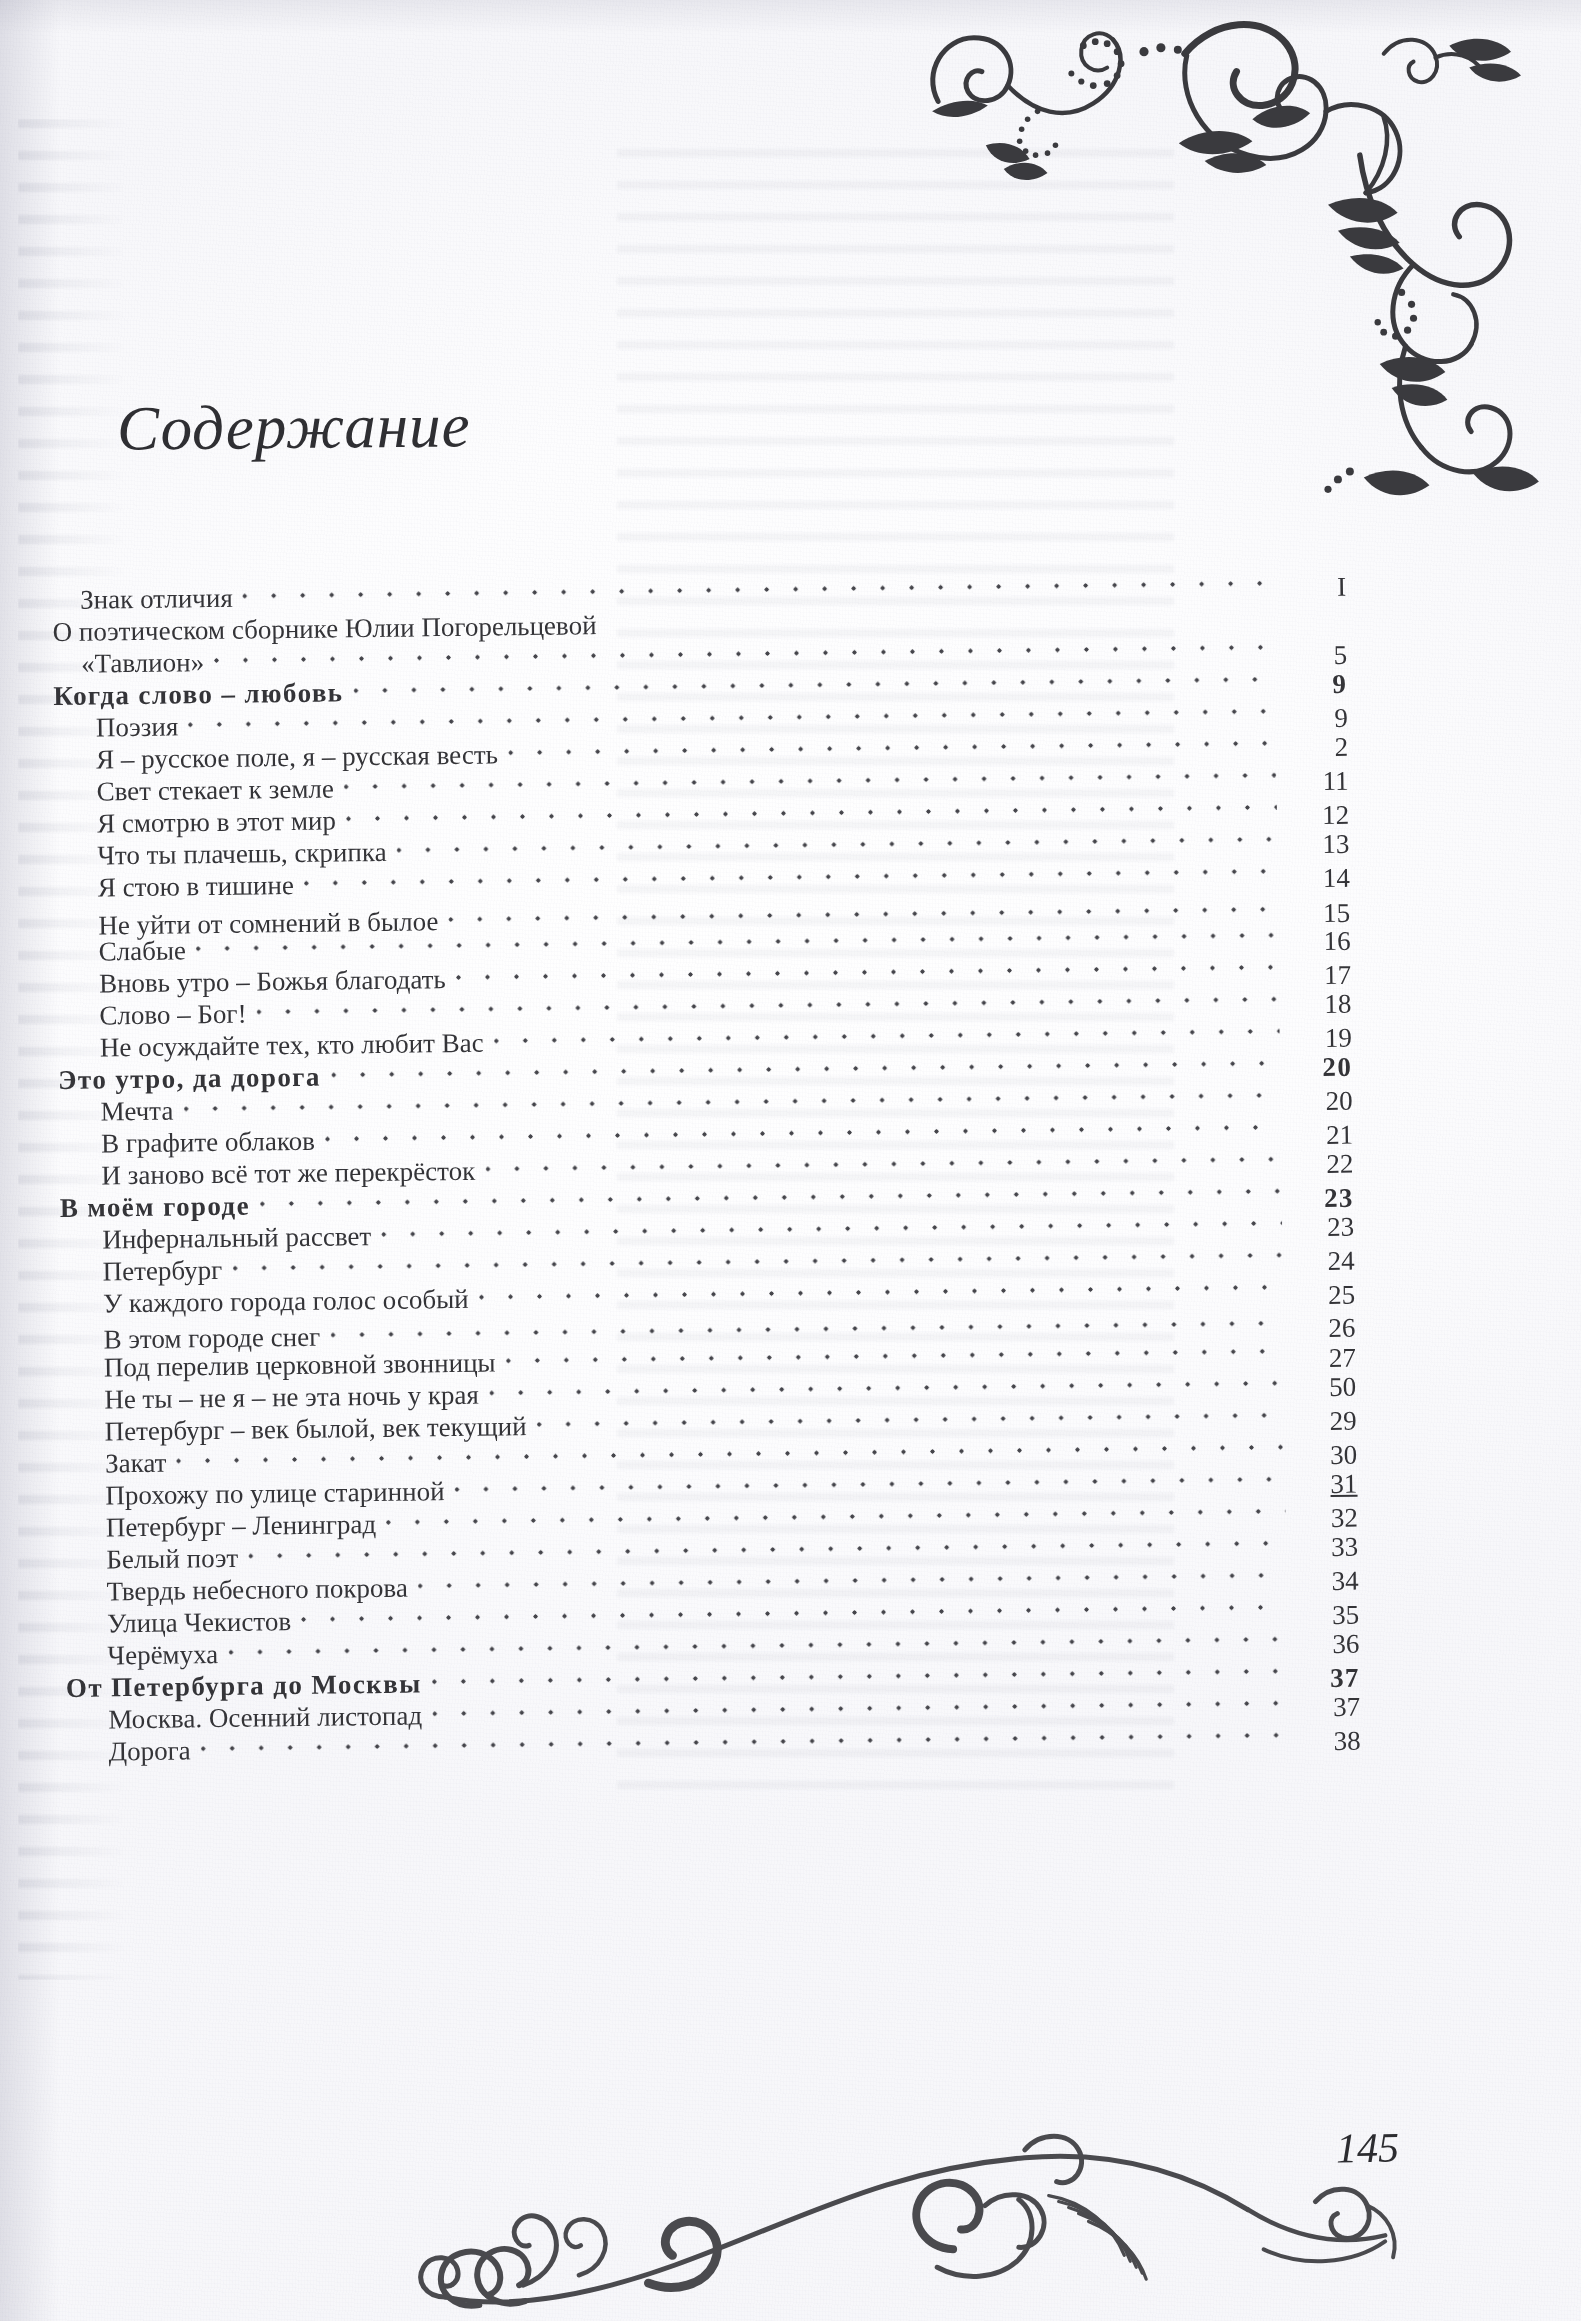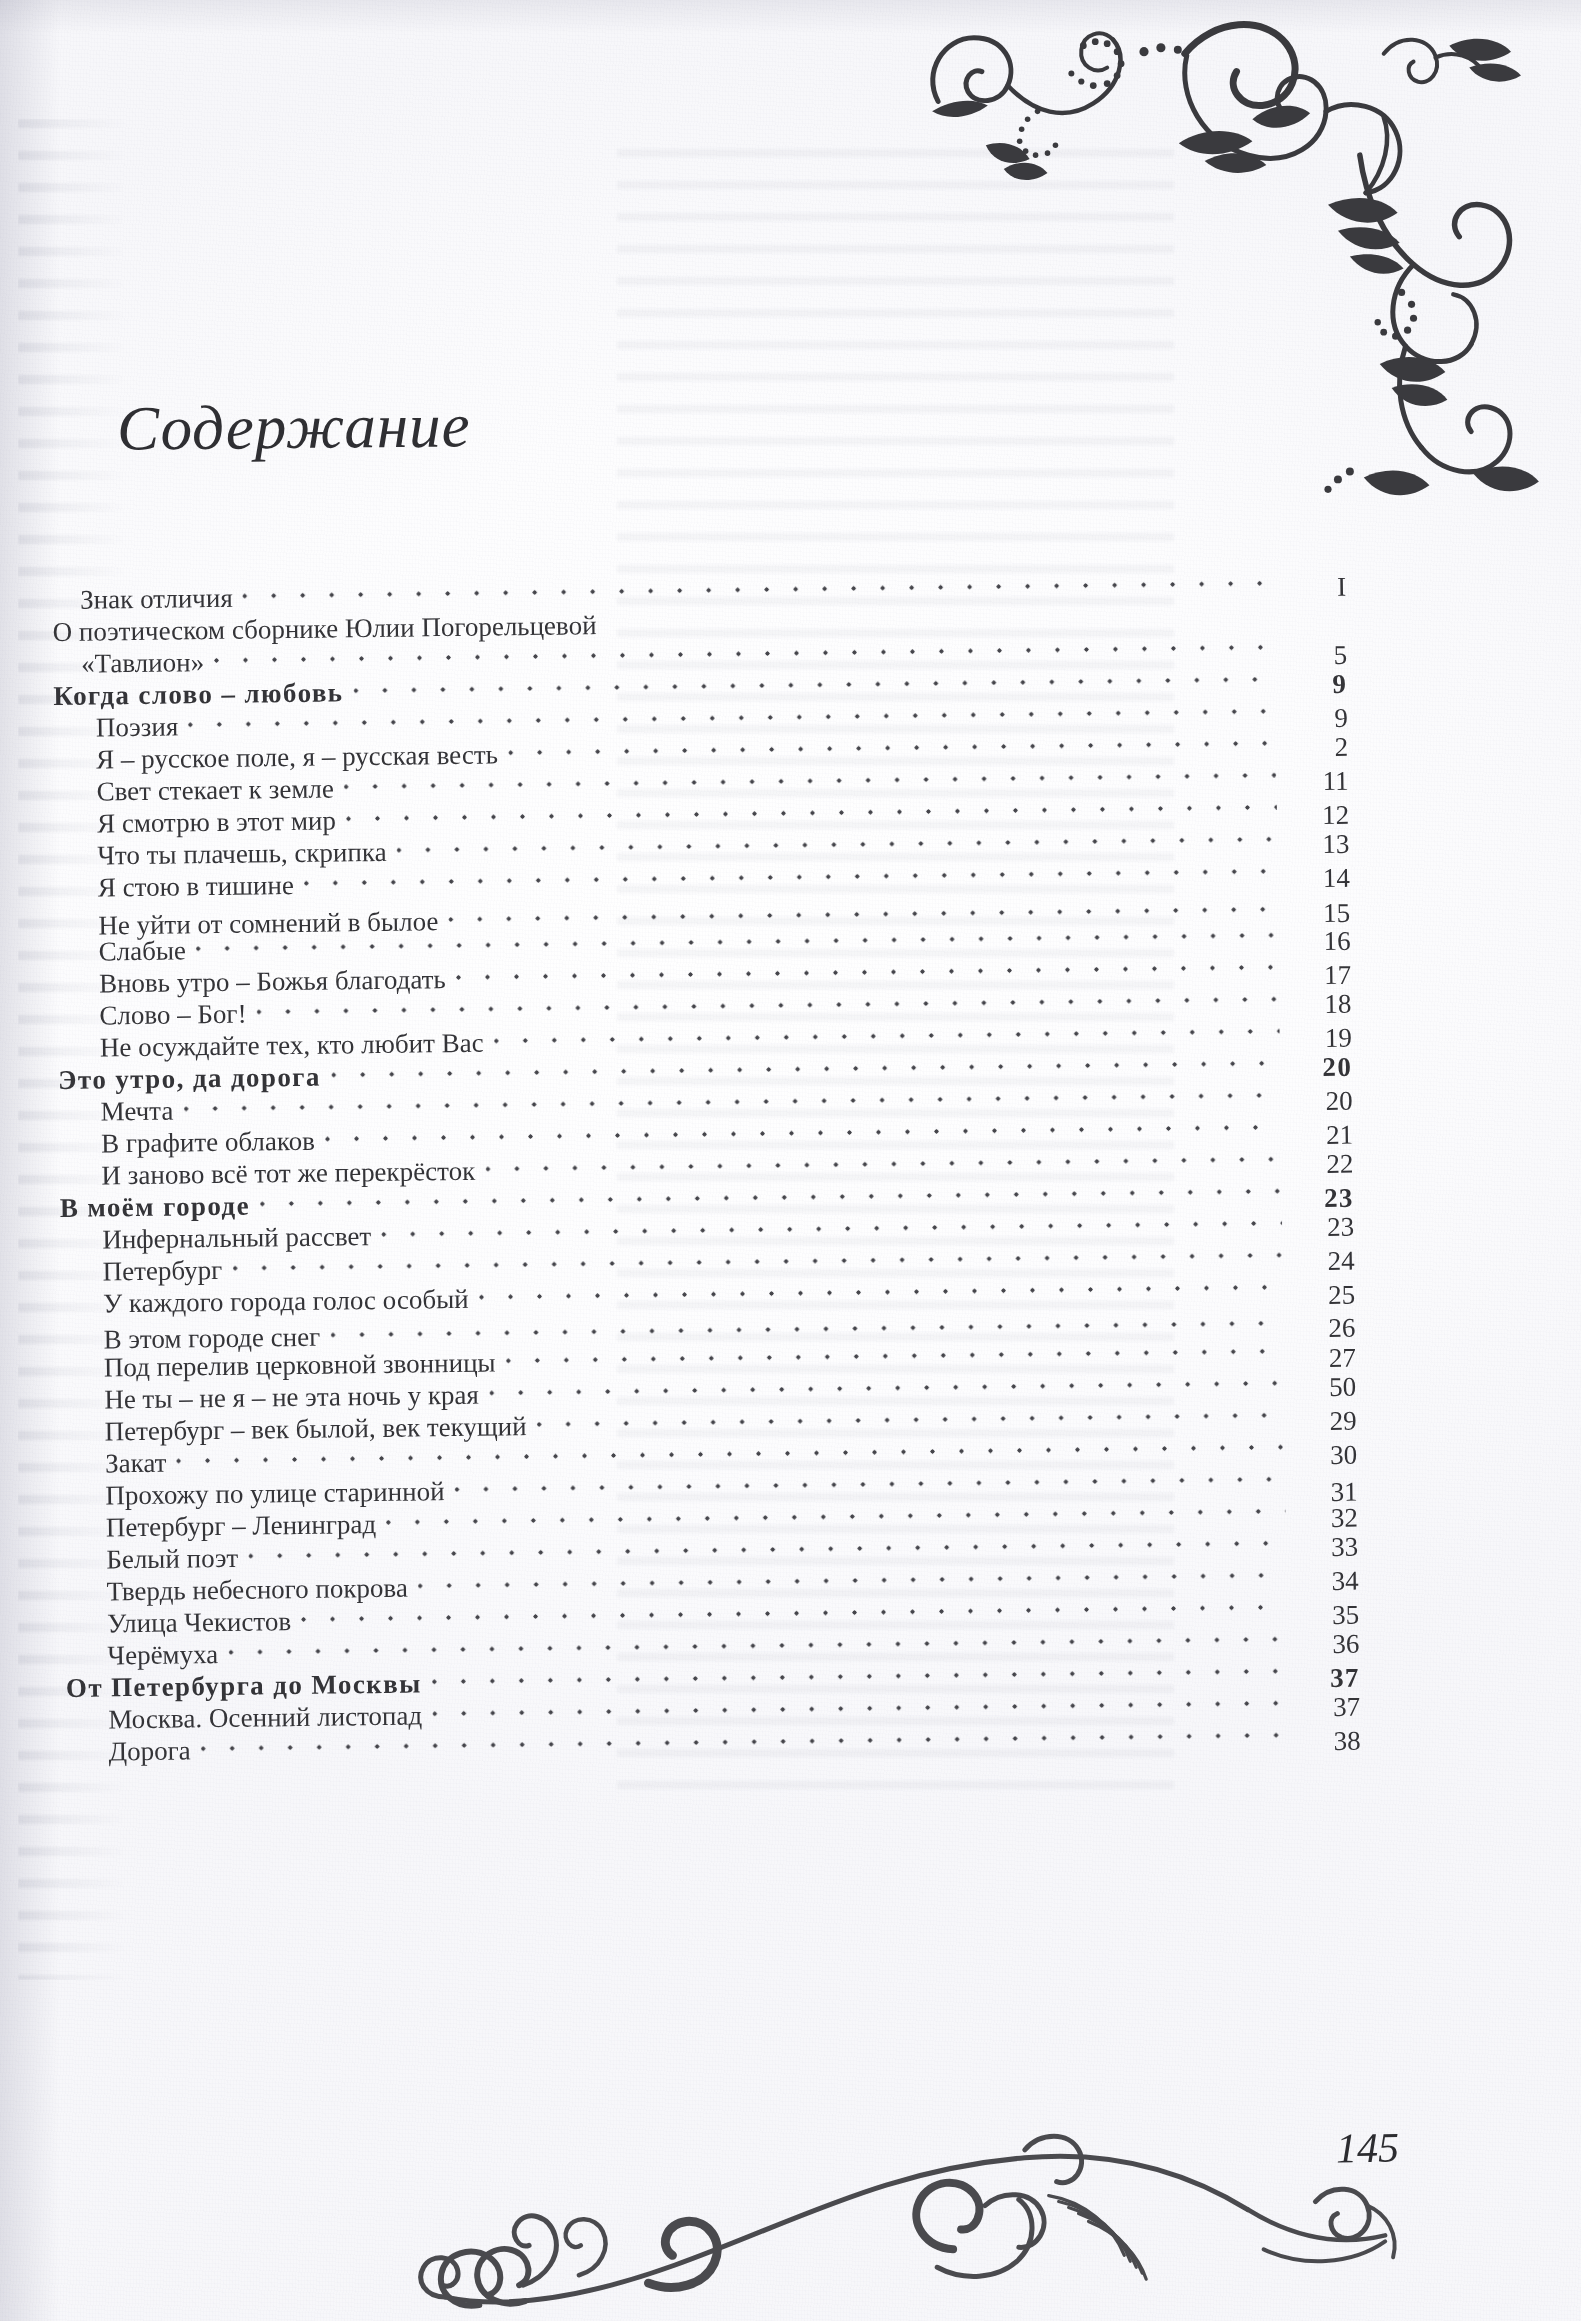--- a/index.html
+++ b/index.html
@@ -411,21 +411,21 @@
         <span class="page" style="top: 5px;">29</span>
       </div>
       <div class="toc-row item">
         <span class="label">Закат</span>
         <span class="leader"></span>
         <span class="page" style="top: 7px;">30</span>
       </div>
       <div class="toc-row item">
         <span class="label">Прохожу по улице старинной</span>
         <span class="leader"></span>
-        <span class="page" style="top: 12px;">31</span>
+        <span class="page" style="top: 4px; text-decoration: underline;">31</span>
       </div>
       <div class="toc-row item">
         <span class="label">Петербург – Ленинград</span>
         <span class="leader"></span>
         <span class="page" style="top: 6px;">32</span>
       </div>
       <div class="toc-row item">
         <span class="label">Белый поэт</span>
         <span class="leader"></span>
         <span class="page" style="top: 3px;">33</span>

